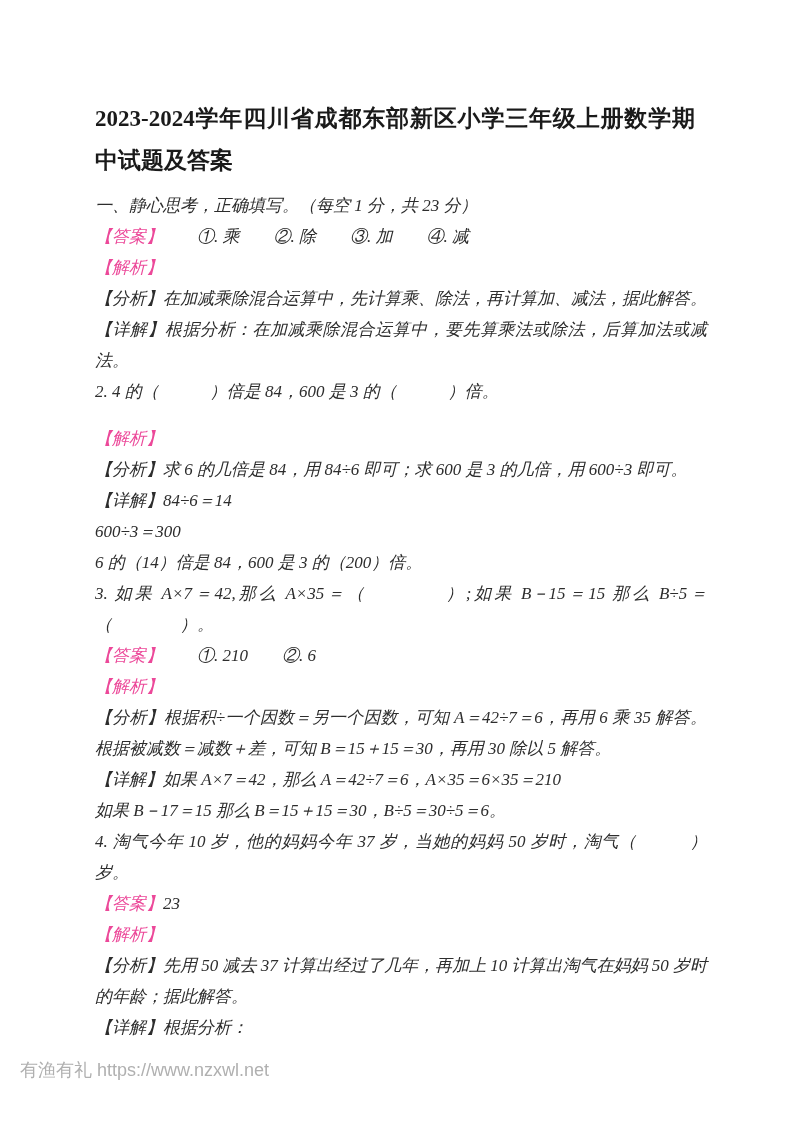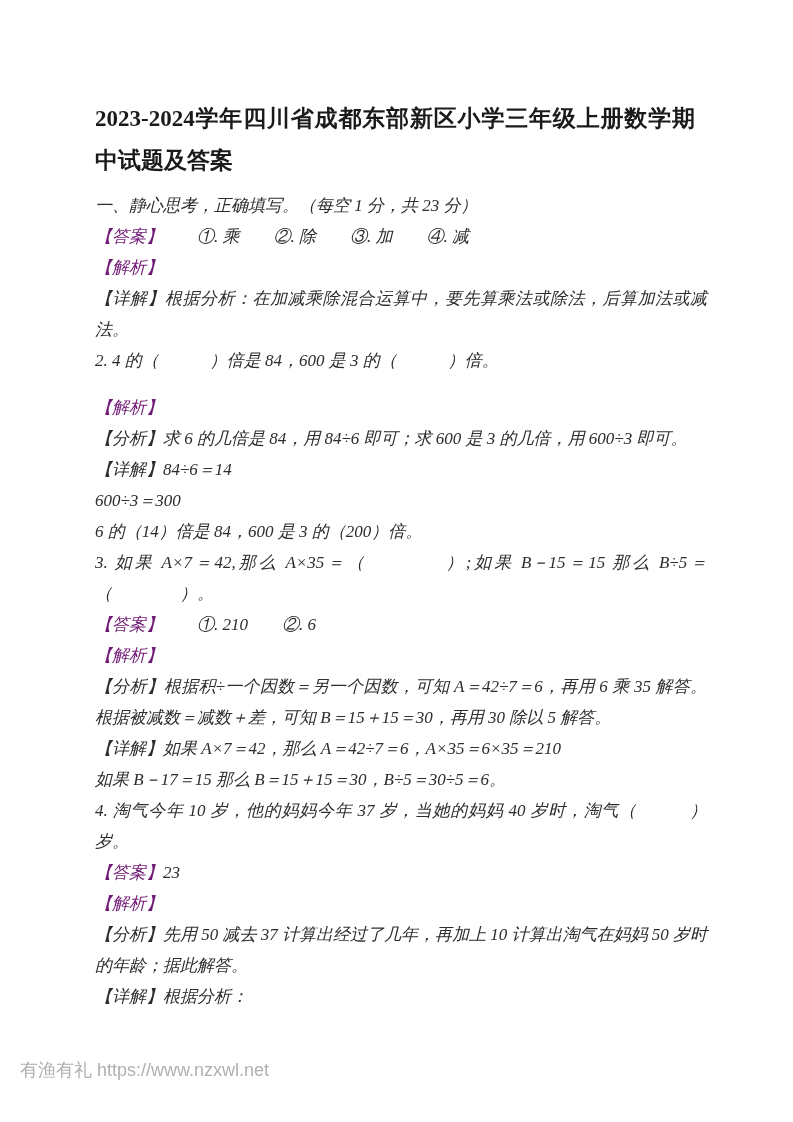--- a/index.html
+++ b/index.html
@@ -31,21 +31,21 @@
   }
   .para {
     margin: 0;
     font-size: 17px;
     line-height: 31px;
     text-align: justify;
     color: #2d2d2d;
     font-style: italic;
   }
   .section-heading { font-weight: normal; }
-  .label-blue { color: #701a75; }
+  .label-blue { color: #ec4899; }
   .gap-top { margin-top: 16px; }
   .footer {
     position: absolute;
     left: 12px; top: 1058px;
     width: 793px;
     text-align: left;
     font-family: "Liberation Sans", "DejaVu Sans", sans-serif;
     font-size: 18px;
     color: #b0b0b0;
     padding-left: 8px;
@@ -54,34 +54,35 @@
 </head>
 <body>
 
 <div class="page">
   <div class="content">
     <h1 class="title">2023-2024学年四川省成都东部新区小学三年级上册数学期中试题及答案</h1>
     <div id="blocks">
         <p class="para section-heading">一、静心思考，正确填写。（每空 1 分，共 23 分）</p>
         <p class="para"><span class="label-blue">【答案】</span>　　①. 乘　　②. 除　　③. 加　　④. 减</p>
         <p class="para"><span class="label-blue">【解析】</span></p>
+        <p class="para"><span>【分析】</span>在加减乘除混合运算中，先计算乘、除法，再计算加、减法，据此解答。</p>
         <p class="para"><span>【详解】</span>根据分析：在加减乘除混合运算中，要先算乘法或除法，后算加法或减法。</p>
         <p class="para">2. 4 的（　　　）倍是 84，600 是 3 的（　　　）倍。</p>
         <p class="para gap-top"><span class="label-blue">【解析】</span></p>
         <p class="para"><span>【分析】</span>求 6 的几倍是 84，用 84÷6 即可；求 600 是 3 的几倍，用 600÷3 即可。</p>
         <p class="para"><span>【详解】</span>84÷6＝14</p>
         <p class="para">600÷3＝300</p>
         <p class="para">6 的（14）倍是 84，600 是 3 的（200）倍。</p>
         <p class="para">3. 如果 A×7＝42,那么 A×35＝（　　　　）;如果 B－15＝15 那么 B÷5＝（　　　　）。</p>
         <p class="para"><span class="label-blue">【答案】</span>　　①. 210　　②. 6</p>
         <p class="para"><span class="label-blue">【解析】</span></p>
         <p class="para"><span>【分析】</span>根据积÷一个因数＝另一个因数，可知 A＝42÷7＝6，再用 6 乘 35 解答。根据被减数＝减数＋差，可知 B＝15＋15＝30，再用 30 除以 5 解答。</p>
         <p class="para"><span>【详解】</span>如果 A×7＝42，那么 A＝42÷7＝6，A×35＝6×35＝210</p>
         <p class="para">如果 B－17＝15 那么 B＝15＋15＝30，B÷5＝30÷5＝6。</p>
-        <p class="para">4. 淘气今年 10 岁，他的妈妈今年 37 岁，当她的妈妈 40 岁时，淘气（　　　）岁。</p>
+        <p class="para">4. 淘气今年 10 岁，他的妈妈今年 37 岁，当她的妈妈 50 岁时，淘气（　　　）岁。</p>
         <p class="para"><span class="label-blue">【答案】</span>23</p>
         <p class="para"><span class="label-blue">【解析】</span></p>
         <p class="para"><span>【分析】</span>先用 50 减去 37 计算出经过了几年，再加上 10 计算出淘气在妈妈 50 岁时的年龄；据此解答。</p>
         <p class="para"><span>【详解】</span>根据分析：</p>
       </div>
   </div>
   <div class="footer">有渔有礼 https://www.nzxwl.net</div>
 </div>
 
 </body></html>

